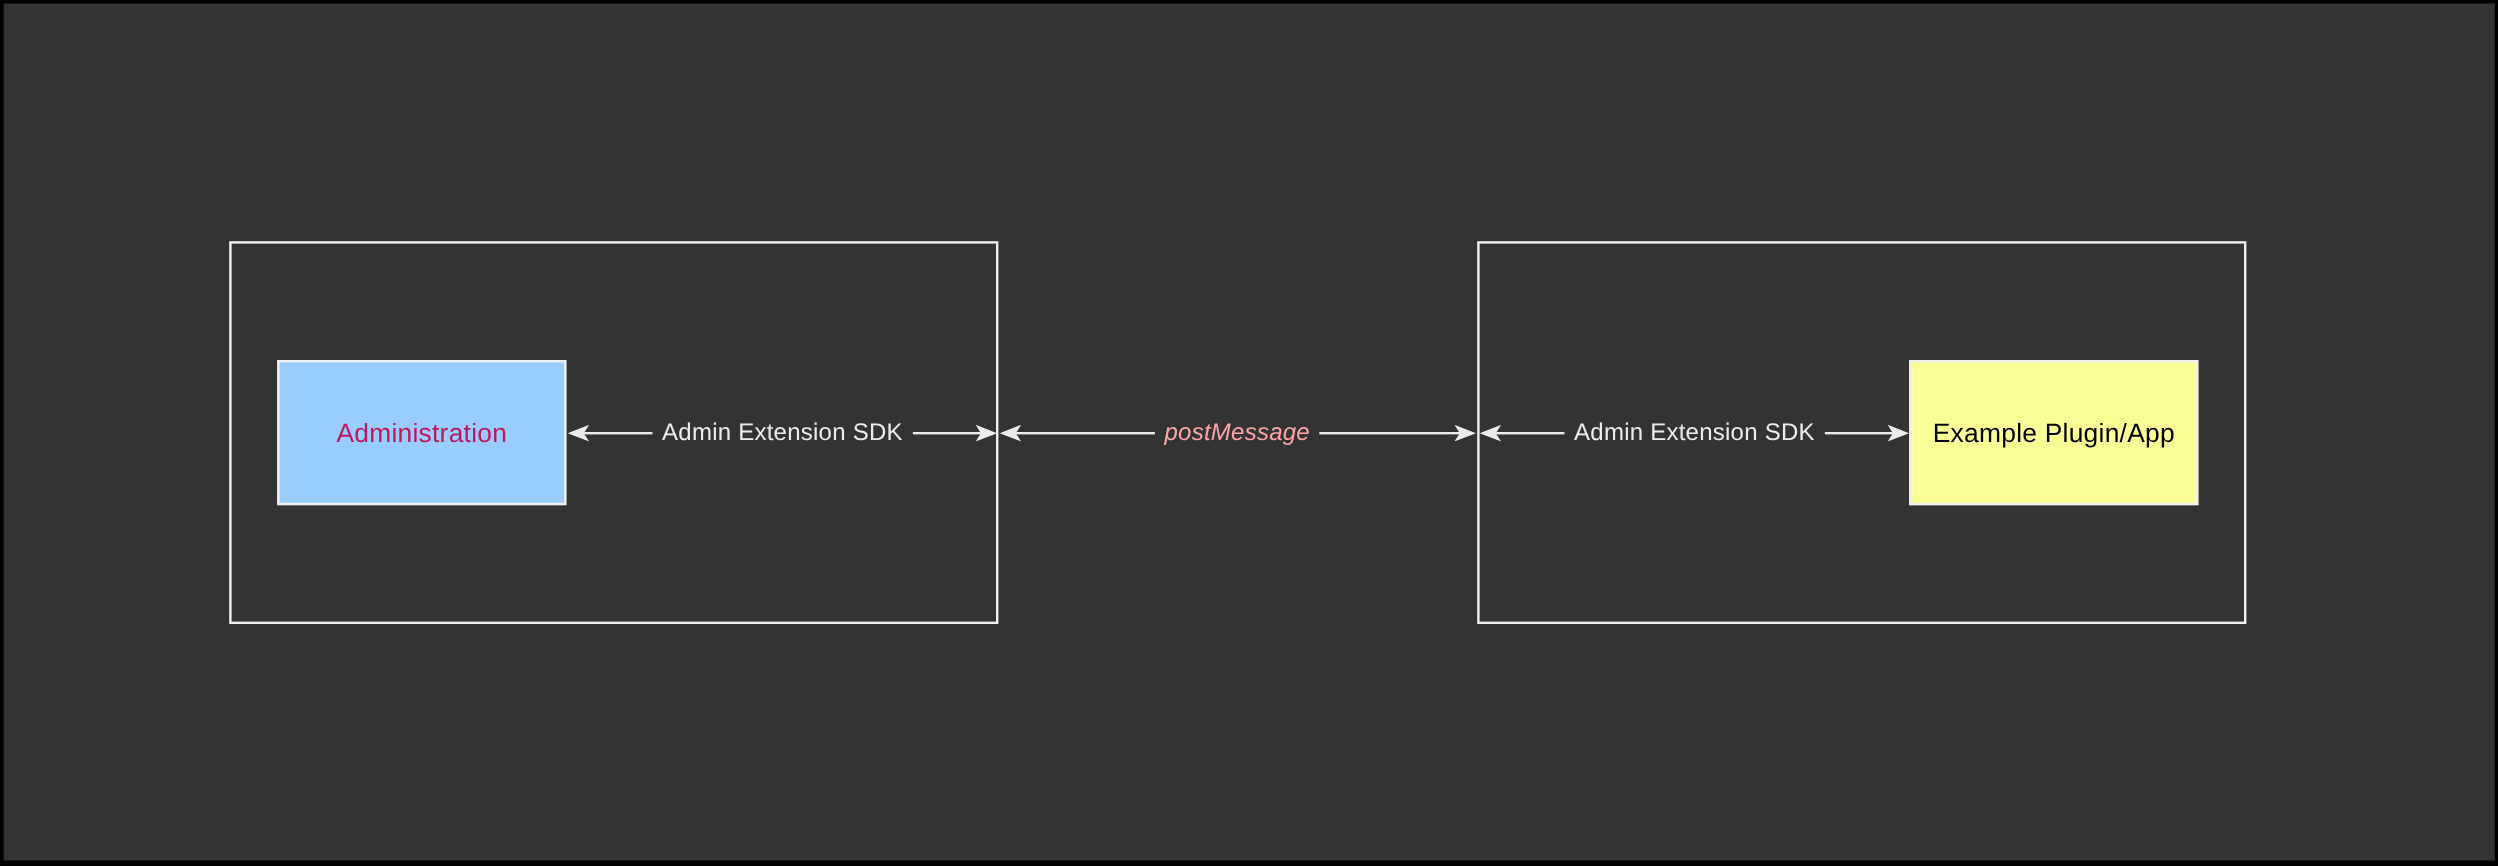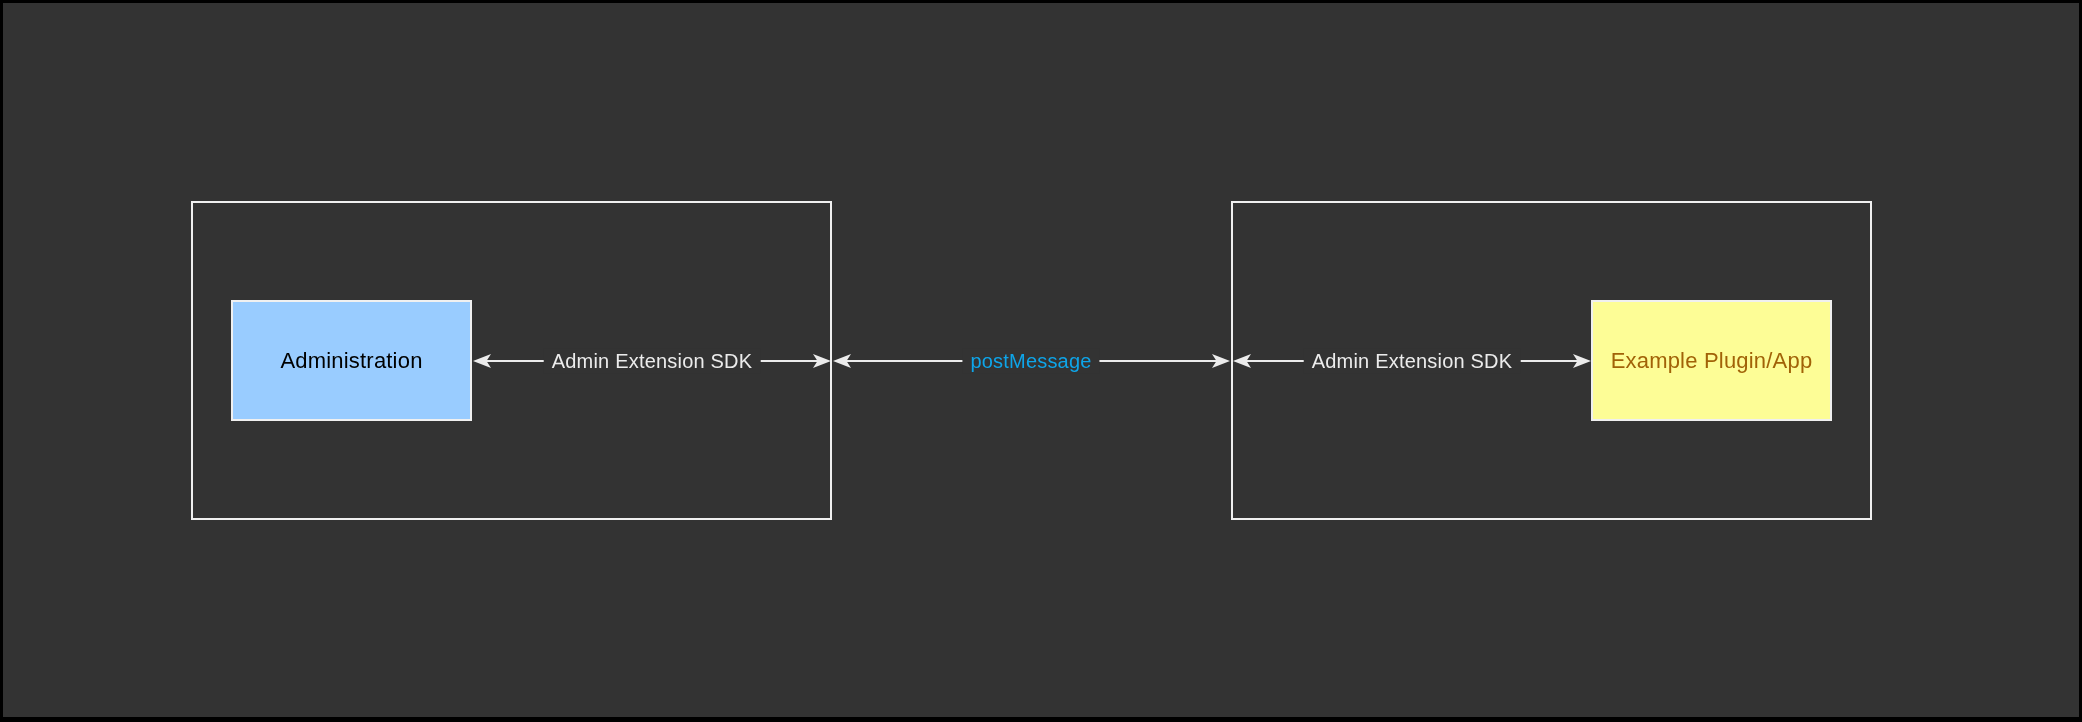--- a/index.html
+++ b/index.html
@@ -80,25 +80,25 @@
 </style>
 </head>
 <body>
 
 <div class="canvas" style="background-color: rgb(51, 51, 51); border-color: rgb(0, 0, 0);">
 
   <div class="container-frame left" style="border-color: rgb(240, 240, 240);"></div>
 
   <div class="container-frame right" style="border-color: rgb(240, 240, 240);"></div>
 
-  <div class="node administration" style="background-color: rgb(153, 204, 255); border-color: rgb(240, 240, 240); color: #000000;">
+  <div class="node administration" style="background-color: rgb(153, 204, 255); border-color: rgb(240, 240, 240); color: #be185d;">
     <span>Administration</span>
   </div>
 
-  <div class="node plugin" style="background-color: rgb(253, 253, 150); border-color: rgb(240, 240, 240); color: #a16207;">
+  <div class="node plugin" style="background-color: rgb(253, 253, 150); border-color: rgb(240, 240, 240); color: #000000;">
     <span>Example Plugin/App</span>
   </div>
 
   <div class="edge-line" style="left: 474px; width: 350px; background-color: rgb(236, 236, 236);"></div>
   <div class="arrowhead" style="left: 470px; color: rgb(236, 236, 236);">
     <svg width="18" height="14" viewBox="0 0 18 14">
         <polygon points="18,0 0,7 18,14 13.5,7" fill="currentColor"></polygon>
       </svg>
   </div>
   <div class="arrowhead" style="left: 810px; color: rgb(236, 236, 236);">
@@ -112,21 +112,21 @@
   <div class="arrowhead" style="left: 830px; color: rgb(236, 236, 236);">
     <svg width="18" height="14" viewBox="0 0 18 14">
         <polygon points="18,0 0,7 18,14 13.5,7" fill="currentColor"></polygon>
       </svg>
   </div>
   <div class="arrowhead" style="left: 1209px; color: rgb(236, 236, 236);">
     <svg width="18" height="14" viewBox="0 0 18 14">
         <polygon points="0,0 18,7 0,14 4.5,7" fill="currentColor"></polygon>
       </svg>
   </div>
-  <div class="edge-label l2" style="color: #0ea5e9; background-color: rgb(51, 51, 51);">postMessage</div>
+  <div class="edge-label l2" style="color: #fca5a5; background-color: rgb(51, 51, 51); font-style: italic;">postMessage</div>
 
   <div class="edge-line" style="left: 1234px; width: 350px; background-color: rgb(236, 236, 236);"></div>
   <div class="arrowhead" style="left: 1230px; color: rgb(236, 236, 236);">
     <svg width="18" height="14" viewBox="0 0 18 14">
         <polygon points="18,0 0,7 18,14 13.5,7" fill="currentColor"></polygon>
       </svg>
   </div>
   <div class="arrowhead" style="left: 1570px; color: rgb(236, 236, 236);">
     <svg width="18" height="14" viewBox="0 0 18 14">
         <polygon points="0,0 18,7 0,14 4.5,7" fill="currentColor"></polygon>

